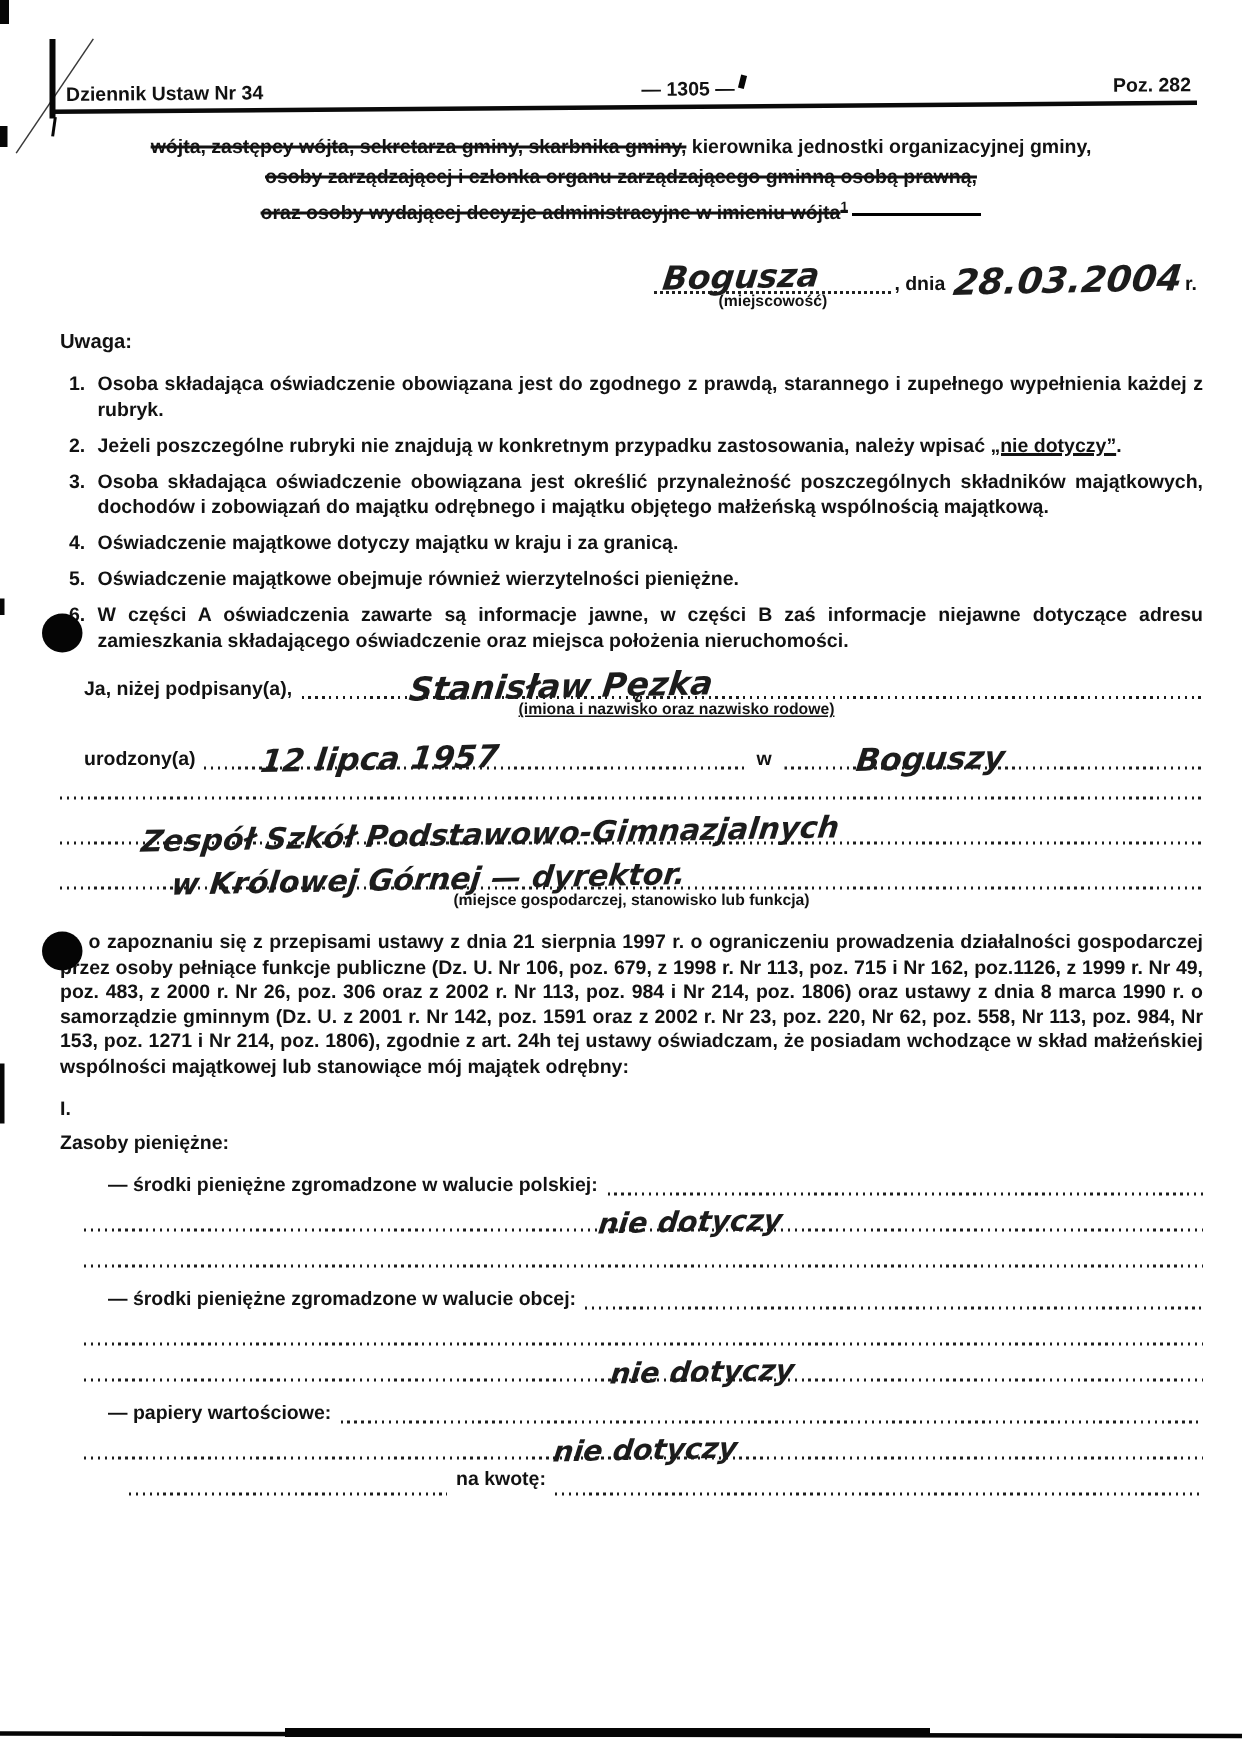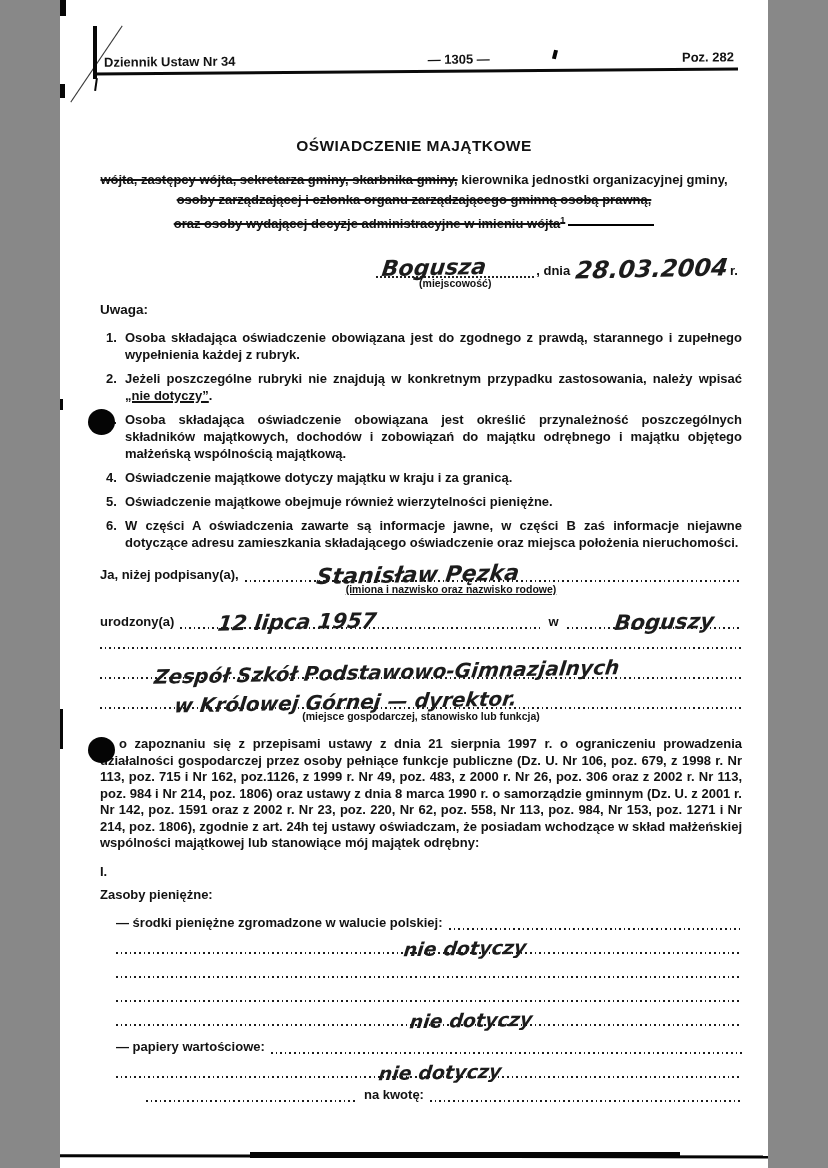--- a/index.html
+++ b/index.html
@@ -1,18 +1,18 @@
 <!DOCTYPE html>
 <html><head>
 <meta charset="utf-8">
 <style>
   * { margin:0; padding:0; box-sizing:border-box; }
   html,body { background:#888; }
   .page {
-    position:relative; width:708px; height:1168px; margin:0 auto;
+    position:relative; width:828px; height:1168px; margin:0 auto;
     background:#ffffff; overflow:hidden;
     font-family:"Liberation Sans", sans-serif; color:#121212;
     font-size:13px; font-weight:600;
   }
   
   .masthead { display:flex; justify-content:space-between; align-items:baseline;
     margin:52px 34px 0 44px; font-size:13px; font-weight:600; transform:rotate(-0.5deg); }
   .masthead-rule { height:3px; background:#0a0a0a; margin:3px 30px 0 34px; transform:rotate(-0.45deg); }
   
   .doc-title { margin-top:64px; text-align:center; font-size:15.5px; font-weight:800; letter-spacing:.4px; }
@@ -34,21 +34,21 @@
   
   .uwaga-heading { margin:24px 0 0 40px; font-weight:700; font-size:13.5px; }
   .notes { list-style:none; margin:12px 26px 0 46px; }
   .note { display:flex; margin-bottom:7px; line-height:17px; }
   .note-num { flex:0 0 19px; }
   .note-text { flex:1; text-align:justify; }
   .note-text .u { text-decoration:underline; text-decoration-thickness:1.5px; font-weight:700; }
   
   .part-heading { margin:9px 0 0 40px; font-weight:800; font-size:13.5px; }
   .fieldrow { display:flex; align-items:flex-end; margin:0 26px 0 40px; height:24px; }
-  .flabel { white-space:nowrap; padding-right:6px; }
+  .flabel { white-space:nowrap; padding-right:6px;margin-left:16px; }
   .fill { flex:1; position:relative; height:100%;
     background-image:repeating-linear-gradient(90deg,#1c1c1c 0 1.6px,transparent 1.6px 4.6px);
     background-size:100% 2px; background-position:0 100%; background-repeat:no-repeat; }
   .hw-abs { position:absolute; bottom:-5px; font-size:19px; }
   .cap-center { margin:1px 26px 0 40px; text-align:center; }
   .w-label { margin:0 8px; }
   .emp-row { height:30px; }
   
   .legal { position:relative; margin:14px 26px 0 40px; line-height:16.5px; text-align:justify; text-indent:19px; }
   .punch-inline { position:absolute; left:-12px; top:1px; }
@@ -82,21 +82,20 @@
   <div class="bottom-line"></div>
   <div class="bottom-line2"></div>
 
   <header class="masthead">
     <span>Dziennik Ustaw Nr 34</span>
     <span>— 1305 —</span>
     <span>Poz. 282</span>
   </header>
   <div class="masthead-rule"></div>
 
-  <h1 class="doc-title">OŚWIADCZENIE MAJĄTKOWE</h1>
 
   <div class="subtitle">
     <div><s>wójta, zastępcy wójta, sekretarza gminy, skarbnika gminy,</s><span> kierownika jednostki organizacyjnej gminy,</span></div>
     <div><s>osoby zarządzającej i członka organu zarządzającego gminną osobą prawną,</s></div>
     <div><s><span>oraz osoby wydającej decyzje administracyjne w imieniu wójta</span><sup>1</sup></s><span class="strike-ext"></span></div>
   </div>
 
   <div class="place-date">
     <span class="place-fill">
       <span class="hw">Bogusza</span>
@@ -184,38 +183,42 @@
   </div>
   <div class="fieldrow controw">
     <span class="fill">
       <span class="hw hw-abs" style="left:46%;">nie dotyczy</span>
     </span>
   </div>
   <div class="fieldrow controw">
       <span class="fill"></span>
     </div>
 
+  <div class="fieldrow money-label-row" style="margin-left:56px;">
+    <span class="flabel">— środki pieniężne zgromadzone w walucie obcej:</span>
+    <span class="fill"></span>
+  </div>
   <div class="fieldrow controw">
       <span class="fill"></span>
     </div>
   <div class="fieldrow controw">
     <span class="fill">
       <span class="hw hw-abs" style="left:47%;">nie dotyczy</span>
     </span>
   </div>
 
   <div class="fieldrow money-label-row" style="margin-left:56px;">
     <span class="flabel">— papiery wartościowe:</span>
     <span class="fill"></span>
   </div>
   <div class="fieldrow controw">
     <span class="fill">
       <span class="hw hw-abs" style="left:42%;">nie dotyczy</span>
     </span>
   </div>
 
-  <div class="fieldrow controw" style="padding-left:30px;">
+  <div class="fieldrow controw" style="padding-left:30px;align-items:center;">
     <span class="fill" style="flex:0 0 212px;"></span>
     <span class="amount-label">na kwotę:</span>
     <span class="fill"></span>
   </div>
 
 </div>
 
 </body></html>

